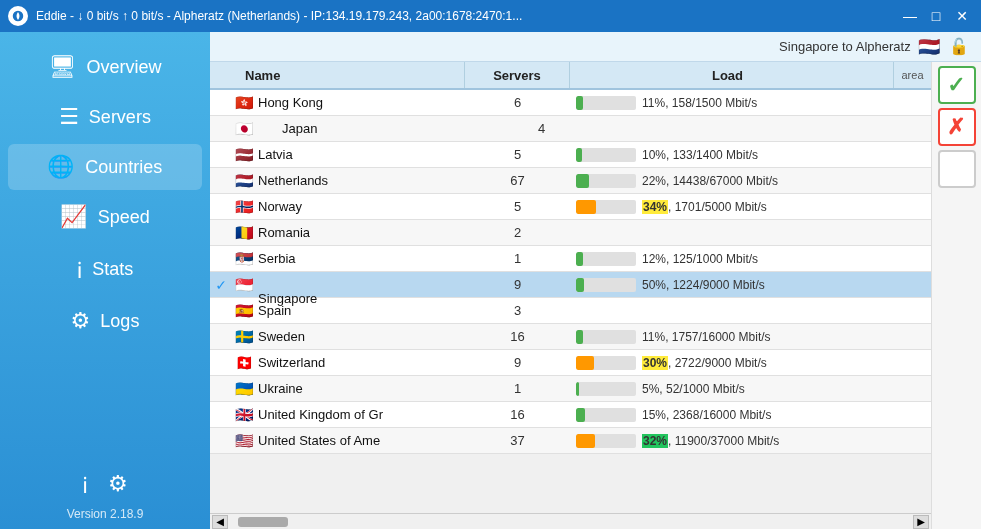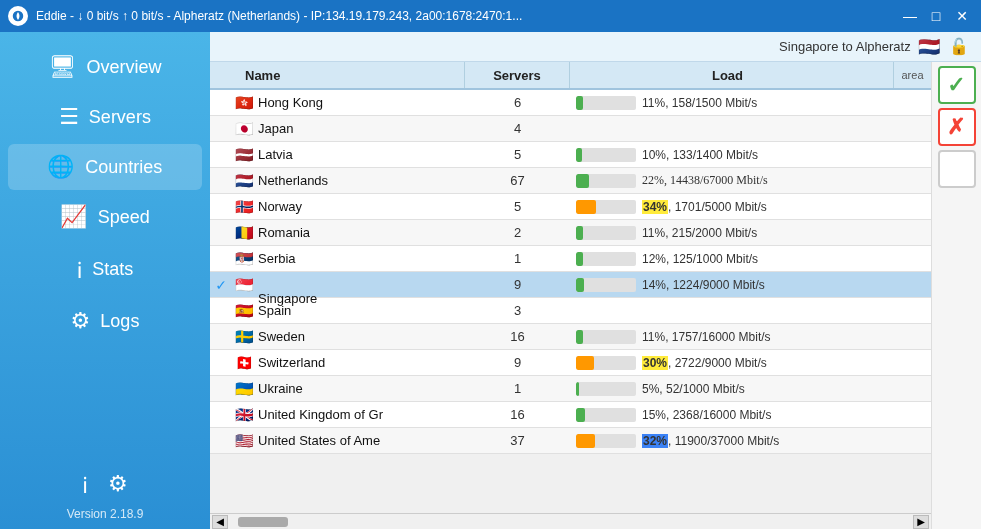--- a/index.html
+++ b/index.html
@@ -213,21 +213,21 @@
     <div class="row-load-cell">
       <div class="load-bar-bg" style="width:60px; height:14px; background:#e0e0e0; border-radius:2px; overflow:hidden; flex-shrink:0;">
         <div class="load-bar" style="height:100%; width:11%; background:#4caf50; border-radius:2px;"></div>
       </div>
       <span class="load-text" style="font-size:12px; white-space:nowrap;"><span>11%</span>, 158/1500 Mbit/s</span>
     </div>
   </div>
             <div class="table-row">
     <div class="row-check" style="width:22px; text-align:center; color:#2196F3; font-size:14px;"></div>
     <div class="row-flag" style="width:26px; text-align:center;">🇯🇵</div>
-    <div class="row-name" style="width:207px; overflow:hidden; text-overflow:ellipsis; white-space:nowrap; padding-right:4px;">Japan</div>
+    <div class="row-name" style="width:207px; overflow:hidden; text-overflow:ellipsis; white-space:nowrap; padding-right:4px;margin-left:24px;">Japan</div>
     <div class="row-servers" style="width:105px; text-align:center;">4</div>
   </div>
             <div class="table-row">
     <div class="row-check" style="width:22px; text-align:center; color:#2196F3; font-size:14px;"></div>
     <div class="row-flag" style="width:26px; text-align:center;">🇱🇻</div>
     <div class="row-name" style="width:207px; overflow:hidden; text-overflow:ellipsis; white-space:nowrap; padding-right:4px;">Latvia</div>
     <div class="row-servers" style="width:105px; text-align:center;">5</div>
     <div class="row-load-cell">
       <div class="load-bar-bg" style="width:60px; height:14px; background:#e0e0e0; border-radius:2px; overflow:hidden; flex-shrink:0;">
         <div class="load-bar" style="height:100%; width:10%; background:#4caf50; border-radius:2px;"></div>
@@ -237,46 +237,40 @@
   </div>
             <div class="table-row">
     <div class="row-check" style="width:22px; text-align:center; color:#2196F3; font-size:14px;"></div>
     <div class="row-flag" style="width:26px; text-align:center;">🇳🇱</div>
     <div class="row-name" style="width:207px; overflow:hidden; text-overflow:ellipsis; white-space:nowrap; padding-right:4px;">Netherlands</div>
     <div class="row-servers" style="width:105px; text-align:center;">67</div>
     <div class="row-load-cell">
       <div class="load-bar-bg" style="width:60px; height:14px; background:#e0e0e0; border-radius:2px; overflow:hidden; flex-shrink:0;">
         <div class="load-bar" style="height:100%; width:22%; background:#4caf50; border-radius:2px;"></div>
       </div>
-      <span class="load-text" style="font-size:12px; white-space:nowrap;font-family:Liberation Serif, serif;"><span>22%</span>, 14438/67000 Mbit/s</span>
+      <span class="load-text" style="font-size:12px; white-space:nowrap;"><span>22%</span>, 14438/67000 Mbit/s</span>
     </div>
   </div>
             <div class="table-row">
     <div class="row-check" style="width:22px; text-align:center; color:#2196F3; font-size:14px;"></div>
     <div class="row-flag" style="width:26px; text-align:center;">🇳🇴</div>
     <div class="row-name" style="width:207px; overflow:hidden; text-overflow:ellipsis; white-space:nowrap; padding-right:4px;">Norway</div>
     <div class="row-servers" style="width:105px; text-align:center;">5</div>
     <div class="row-load-cell">
       <div class="load-bar-bg" style="width:60px; height:14px; background:#e0e0e0; border-radius:2px; overflow:hidden; flex-shrink:0;">
         <div class="load-bar" style="height:100%; width:34%; background:#ff9800; border-radius:2px;"></div>
       </div>
       <span class="load-text" style="font-size:12px; white-space:nowrap;"><span style="background:#ffeb3b; font-weight:bold; padding:0 1px;">34%</span>, 1701/5000 Mbit/s</span>
     </div>
   </div>
             <div class="table-row">
     <div class="row-check" style="width:22px; text-align:center; color:#2196F3; font-size:14px;"></div>
     <div class="row-flag" style="width:26px; text-align:center;">🇷🇴</div>
     <div class="row-name" style="width:207px; overflow:hidden; text-overflow:ellipsis; white-space:nowrap; padding-right:4px;">Romania</div>
     <div class="row-servers" style="width:105px; text-align:center;">2</div>
-    <div class="row-load-cell">
-      <div class="load-bar-bg" style="width:60px; height:14px; background:#e0e0e0; border-radius:2px; overflow:hidden; flex-shrink:0;">
-        <div class="load-bar" style="height:100%; width:11%; background:#4caf50; border-radius:2px;"></div>
-      </div>
-      <span class="load-text" style="font-size:12px; white-space:nowrap;"><span>11%</span>, 215/2000 Mbit/s</span>
-    </div>
   </div>
             <div class="table-row">
     <div class="row-check" style="width:22px; text-align:center; color:#2196F3; font-size:14px;"></div>
     <div class="row-flag" style="width:26px; text-align:center;">🇷🇸</div>
     <div class="row-name" style="width:207px; overflow:hidden; text-overflow:ellipsis; white-space:nowrap; padding-right:4px;">Serbia</div>
     <div class="row-servers" style="width:105px; text-align:center;">1</div>
     <div class="row-load-cell">
       <div class="load-bar-bg" style="width:60px; height:14px; background:#e0e0e0; border-radius:2px; overflow:hidden; flex-shrink:0;">
         <div class="load-bar" style="height:100%; width:12%; background:#4caf50; border-radius:2px;"></div>
       </div>
@@ -285,21 +279,21 @@
   </div>
             <div class="table-row selected">
     <div class="row-check" style="width:22px; text-align:center; color:#2196F3; font-size:14px;">✓</div>
     <div class="row-flag" style="width:26px; text-align:center;">🇸🇬</div>
     <div class="row-name" style="width:207px; overflow:hidden; text-overflow:ellipsis; white-space:nowrap; padding-right:4px;margin-top:27px;">Singapore</div>
     <div class="row-servers" style="width:105px; text-align:center;">9</div>
     <div class="row-load-cell">
       <div class="load-bar-bg" style="width:60px; height:14px; background:#e0e0e0; border-radius:2px; overflow:hidden; flex-shrink:0;">
         <div class="load-bar" style="height:100%; width:14%; background:#4caf50; border-radius:2px;"></div>
       </div>
-      <span class="load-text" style="font-size:12px; white-space:nowrap;"><span>14%</span>, 1224/9000 Mbit/s</span>
+      <span class="load-text" style="font-size:12px; white-space:nowrap;"><span>50%</span>, 1224/9000 Mbit/s</span>
     </div>
   </div>
             <div class="table-row">
     <div class="row-check" style="width:22px; text-align:center; color:#2196F3; font-size:14px;"></div>
     <div class="row-flag" style="width:26px; text-align:center;">🇪🇸</div>
     <div class="row-name" style="width:207px; overflow:hidden; text-overflow:ellipsis; white-space:nowrap; padding-right:4px;">Spain</div>
     <div class="row-servers" style="width:105px; text-align:center;">3</div>
   </div>
             <div class="table-row">
     <div class="row-check" style="width:22px; text-align:center; color:#2196F3; font-size:14px;"></div>
@@ -351,21 +345,21 @@
   </div>
             <div class="table-row">
     <div class="row-check" style="width:22px; text-align:center; color:#2196F3; font-size:14px;"></div>
     <div class="row-flag" style="width:26px; text-align:center;">🇺🇸</div>
     <div class="row-name" style="width:207px; overflow:hidden; text-overflow:ellipsis; white-space:nowrap; padding-right:4px;">United States of Ame</div>
     <div class="row-servers" style="width:105px; text-align:center;">37</div>
     <div class="row-load-cell">
       <div class="load-bar-bg" style="width:60px; height:14px; background:#e0e0e0; border-radius:2px; overflow:hidden; flex-shrink:0;">
         <div class="load-bar" style="height:100%; width:32%; background:#ff9800; border-radius:2px;"></div>
       </div>
-      <span class="load-text" style="font-size:12px; white-space:nowrap;"><span style="background:#3b82f6; font-weight:bold; padding:0 1px;">32%</span>, 11900/37000 Mbit/s</span>
+      <span class="load-text" style="font-size:12px; white-space:nowrap;"><span style="background:#22c55e; font-weight:bold; padding:0 1px;">32%</span>, 11900/37000 Mbit/s</span>
     </div>
   </div>
           </div>
 
         <div class="scrollbar-h">
           <div class="scroll-arrow">◀</div>
           <div class="scroll-thumb"></div>
           <div style="flex:1;"></div>
           <div class="scroll-arrow">▶</div>
         </div>

